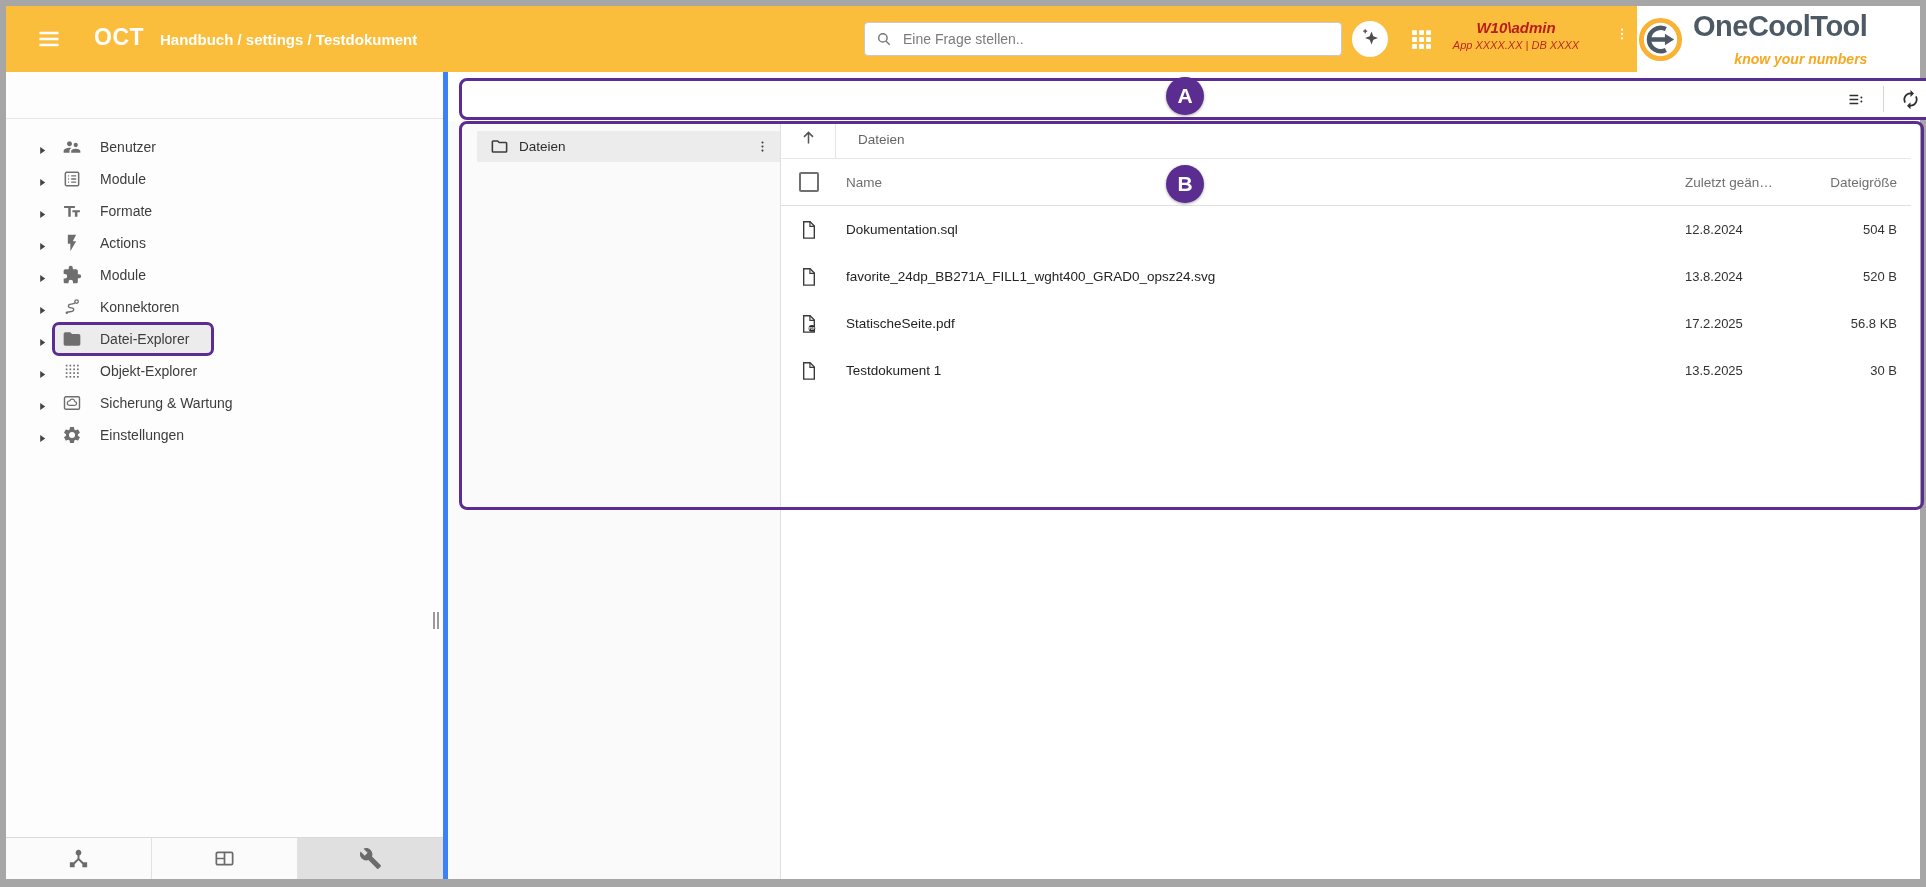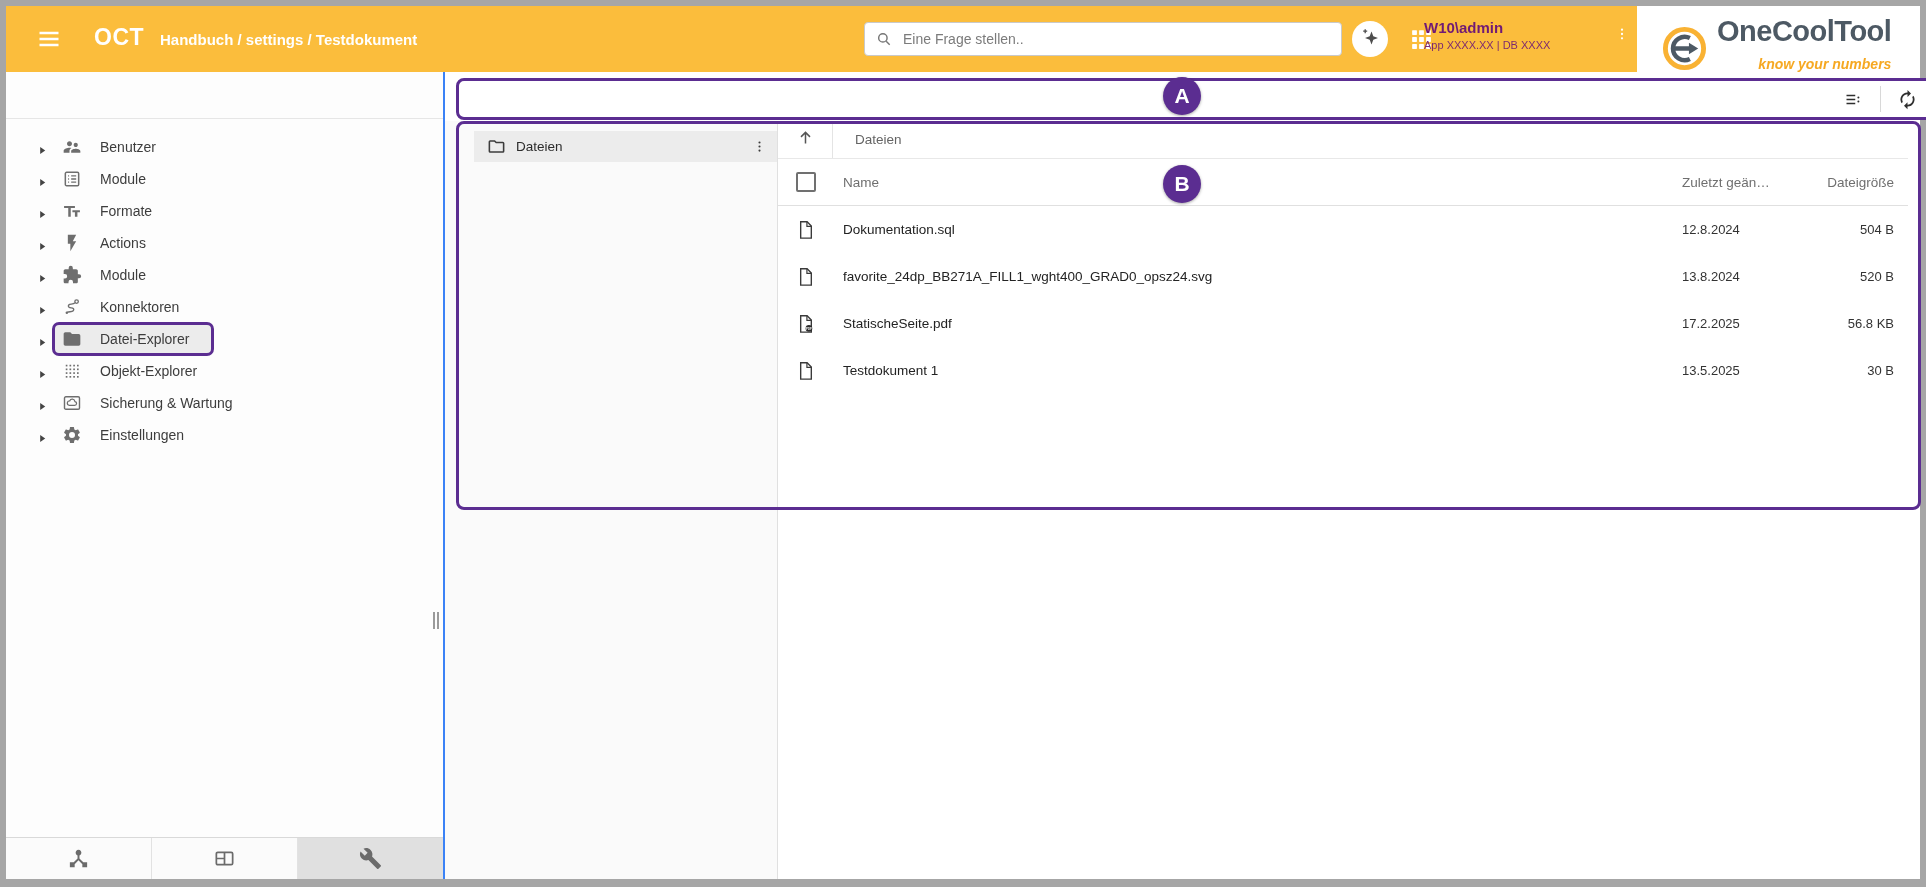--- a/index.html
+++ b/index.html
@@ -16,35 +16,35 @@
   .hamburger{position:absolute;left:30px;top:21px;width:26px;height:24px;cursor:pointer;color:#fff;}
   .oct{position:absolute;left:88px;top:18px;color:#fff;font-size:23px;font-weight:700;letter-spacing:.5px;}
   .crumb{position:absolute;left:154px;top:25px;color:#fff;font-size:15px;font-weight:700;}
   .searchbox{position:absolute;left:858px;top:16px;width:478px;height:34px;background:#fff;border:1px solid #c9c9c9;border-radius:4px;display:flex;align-items:center;padding:0 10px;box-sizing:border-box;}
   .searchbox .sicon{width:18px;height:18px;color:#757575;flex:0 0 auto;margin-right:8px;}
   .searchbox input{border:none;outline:none;flex:1;font-size:14px;color:#333;font-family:"Liberation Sans",sans-serif;background:transparent;}
   .searchbox input::placeholder{color:#7b7b7b;opacity:1;}
   .ai-btn{position:absolute;left:1346px;top:15px;width:36px;height:36px;border-radius:50%;background:#fff;display:flex;align-items:center;justify-content:center;cursor:pointer;color:#4d4d4d;}
   .ai-btn svg{width:24px;height:24px;}
   .apps-btn{position:absolute;left:1403px;top:21px;width:25px;height:25px;color:#fff;cursor:pointer;}
-  .userblock{position:absolute;left:1418px;top:12px;width:184px;text-align:left;color:#701a75;cursor:pointer;}
+  .userblock{position:absolute;left:1418px;top:12px;width:184px;text-align:center;color:#b91c1c;cursor:pointer;font-style:italic;}
   .userblock .uname{font-size:15px;font-weight:700;line-height:20px;}
   .userblock .uinfo{font-size:11px;opacity:.92;line-height:15px;}
   .user-kebab{position:absolute;left:1608px;top:19px;width:16px;height:18px;color:#fff;cursor:pointer;}
-  .brand{position:absolute;left:1631px;top:0;width:283px;height:66px;background:#fff;display:flex;align-items:flex-end;padding-left:24px;box-sizing:border-box;}
+  .brand{position:absolute;left:1631px;top:0;width:283px;height:66px;background:#fff;display:flex;align-items:center;padding-left:0;box-sizing:border-box;}
   .brand .ring{width:47px;height:47px;flex:0 0 auto;margin-right:9px;}
   .brand .btxt{display:flex;flex-direction:column;}
   .brand .bname{font-size:29px;font-weight:700;color:#4d5964;letter-spacing:-.5px;line-height:30px;}
   .brand .btag{font-size:14px;font-weight:700;font-style:italic;color:#f6a821;text-align:right;line-height:15px;margin-top:11px;}
 
   
   .body-row{position:relative;display:flex;height:807px;}
 
   
-  .sidebar{position:relative;width:437px;flex:0 0 437px;background:#fdfdfd;border-right:2px solid #3b82f6;display:flex;flex-direction:column;box-sizing:content-box;}
+  .sidebar{position:relative;width:437px;flex:0 0 437px;background:#fdfdfd;border-right:5px solid #3b82f6;display:flex;flex-direction:column;box-sizing:content-box;}
   .side-head{height:46px;border-bottom:1px solid #e6e6e6;flex:0 0 auto;}
   .nav{margin-top:12px;flex:0 0 auto;}
   .nav-item{position:relative;height:32px;display:flex;align-items:center;cursor:pointer;}
   .nav-item .nicon{position:absolute;left:56px;width:20px;height:20px;color:#6e6e6e;z-index:1;}
   .nav-item .nlabel{position:relative;margin-left:94px;font-size:14px;color:#3d3d3d;z-index:1;white-space:nowrap;}
   .nav-item .arrow{display:none;position:absolute;left:31px;width:11px;height:11px;color:#444;z-index:1;}
   .nav-item.expandable .arrow{display:block;}
   .nav-item.selected .selbox{position:absolute;left:46px;top:-1px;width:156px;height:28px;background:#ececec;border:3px solid #5b2d91;border-radius:7px;z-index:0;}
   .selbox{display:none;}
   .nav-item.selected .selbox{display:block;}

